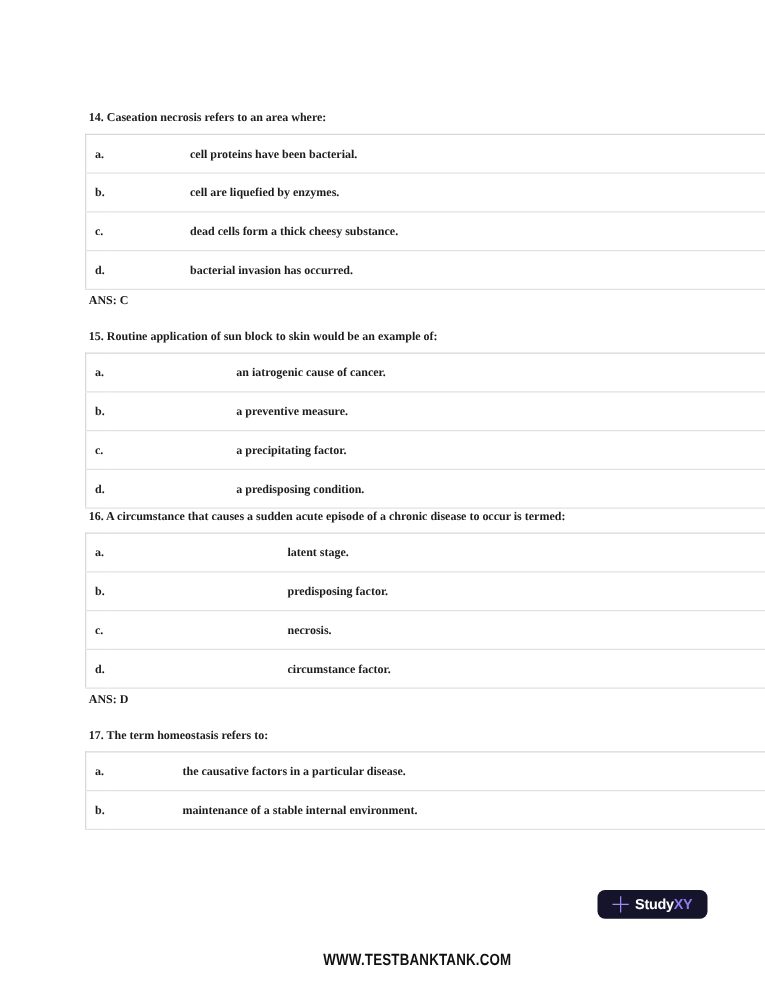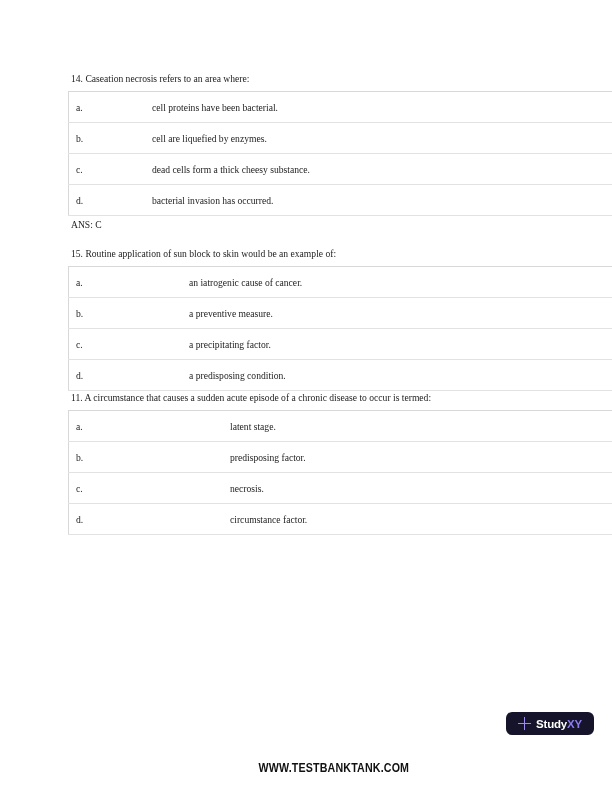--- a/index.html
+++ b/index.html
@@ -22,22 +22,23 @@
     left: 0; top: 0;
     width: 612px;
     height: 792px;
     background: #ffffff;
   }
 
   
   .content {
     position: absolute;
     left: 68px;
-    top: 72px;
+    top: 88px;
     width: 544px;      
+    font-weight: bold;
   }
 
   .q-block { margin: 0; }
 
   .q-stem {
     font-size: 9.6px;
     line-height: 13px;
     padding-left: 3px;
     margin: 0 0 6px 0;
     white-space: nowrap;
@@ -82,21 +83,21 @@
     font-size: 9.6px;
     line-height: 13px;
     padding-left: 3px;
     margin: 2px 0 16px 0;
     white-space: nowrap;
   }
 
   
   .studyxy-badge {
     position: absolute;
-    left: 506px;
+    left: 478px;
     top: 712px;
     width: 88px;
     height: 23px;
     background: #15142a;
     border-radius: 6px;
     display: flex;
     align-items: center;
     justify-content: center;
     gap: 5px;
     box-sizing: border-box;
@@ -200,43 +201,59 @@
           </tr>
           <tr>
             <td class="opt-letter">d.</td>
             <td class="opt-text">a predisposing condition.</td>
           </tr>
         </tbody>
       </table>
     </div>
 
     <div class="q-block">
-      <p class="q-stem">11. A circumstance that causes a sudden acute episode of a chronic disease to occur is termed:</p>
+      <p class="q-stem">16. A circumstance that causes a sudden acute episode of a chronic disease to occur is termed:</p>
       <table class="opt-table indent-c">
         <tbody>
           <tr>
             <td class="opt-letter">a.</td>
             <td class="opt-text">latent stage.</td>
           </tr>
           <tr>
             <td class="opt-letter">b.</td>
             <td class="opt-text">predisposing factor.</td>
           </tr>
           <tr>
             <td class="opt-letter">c.</td>
             <td class="opt-text">necrosis.</td>
           </tr>
           <tr>
             <td class="opt-letter">d.</td>
             <td class="opt-text">circumstance factor.</td>
           </tr>
         </tbody>
       </table>
-    </div>
-
+      <p class="ans-line">ANS: D</p>
+    </div>
+
+    <div class="q-block">
+      <p class="q-stem">17. The term homeostasis refers to:</p>
+      <table class="opt-table indent-d">
+        <tbody>
+          <tr>
+            <td class="opt-letter">a.</td>
+            <td class="opt-text">the causative factors in a particular disease.</td>
+          </tr>
+          <tr>
+            <td class="opt-letter">b.</td>
+            <td class="opt-text">maintenance of a stable internal environment.</td>
+          </tr>
+        </tbody>
+      </table>
+    </div>
 
   </div>
 
   <div class="studyxy-badge">
     <span class="studyxy-plus"></span>
     <span class="studyxy-word"><span class="sx-study">Study</span><span class="sx-xy">XY</span></span>
   </div>
 
   <div class="footer-url">WWW.TESTBANKTANK.COM</div>
 

